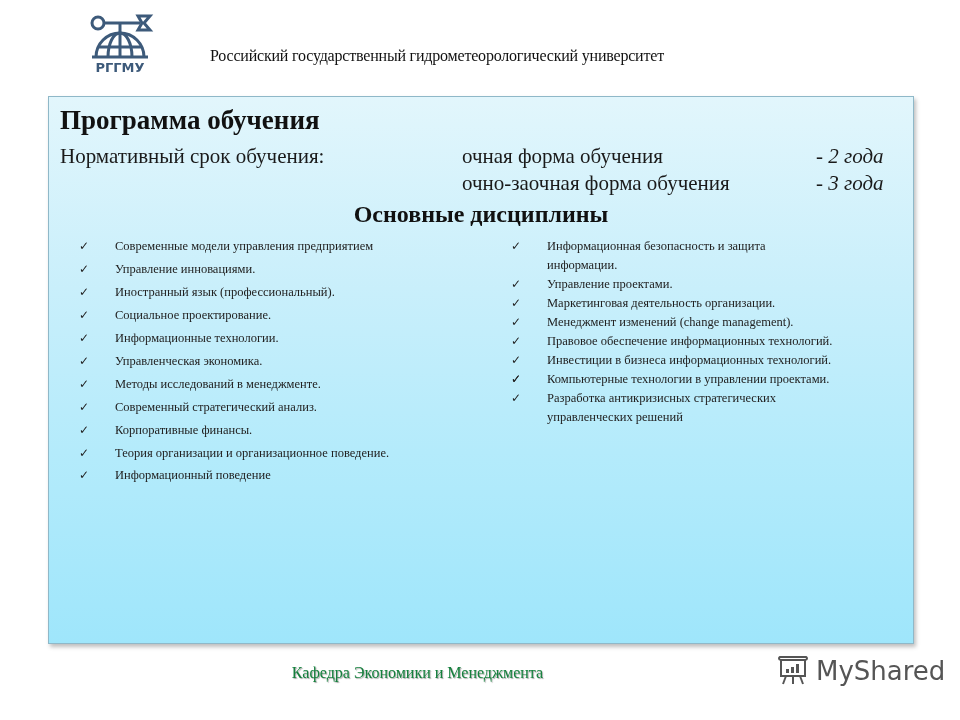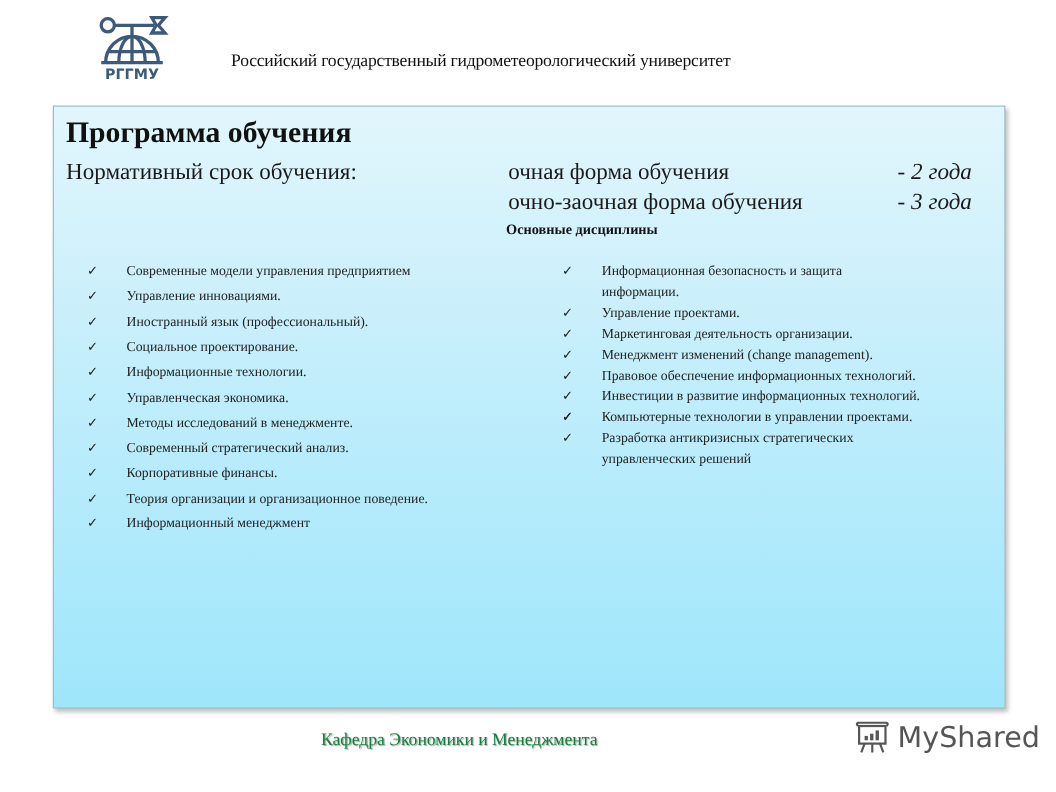--- a/index.html
+++ b/index.html
@@ -22,21 +22,21 @@
   .prog-title {
     position: absolute; left: 11px; top: 8px; font-size: 27px; font-weight: bold; color: #111;
   }
   .norm-label { position: absolute; left: 11px; top: 47px; font-size: 21px; color: #1a1a1a; }
   .form-row { position: absolute; left: 393px; font-size: 21px; color: #1a1a1a; margin-left: 20px; }
   .form-row .dur { position: absolute; left: 354px; white-space: nowrap; font-style: italic; }
   .form-row1 { top: 47px; }
   .form-row2 { top: 74px; }
   .disc-title {
     position: absolute; left: 0; width: 864px; text-align: center; top: 104px;
-    font-size: 13px; font-weight: bold; color: #111; padding-left: 48px;
+    font-size: 24px; font-weight: bold; color: #111;
   }
   .list { position: absolute; margin: 0; padding: 0; list-style: none; }
   .list.left { left: 30px; top: 140px; width: 410px; }
   .list.right { left: 462px; top: 140px; width: 360px; }
   .list li {
     position: relative; padding-left: 36px; font-size: 12.5px; line-height: 19px; color: #222;
   }
   .list.left li { margin-bottom: 4px; }
   .list.left li.wrap { margin-bottom: 3px; }
   .list.right li { margin-bottom: 0px; }
@@ -95,30 +95,30 @@
     <li><span class="check">✓</span><span>Современные модели управления предприятием</span></li>
     <li><span class="check">✓</span><span>Управление инновациями.</span></li>
     <li><span class="check">✓</span><span>Иностранный язык (профессиональный).</span></li>
     <li><span class="check">✓</span><span>Социальное проектирование.</span></li>
     <li><span class="check">✓</span><span>Информационные технологии.</span></li>
     <li><span class="check">✓</span><span>Управленческая экономика.</span></li>
     <li><span class="check">✓</span><span>Методы исследований в менеджменте.</span></li>
     <li><span class="check">✓</span><span>Современный стратегический анализ.</span></li>
     <li><span class="check">✓</span><span>Корпоративные финансы.</span></li>
     <li class="wrap" style="width:300px"><span class="check">✓</span><span>Теория организации и организационное поведение.</span></li>
-    <li><span class="check">✓</span><span>Информационный менеджмент</span></li>
+    <li><span class="check">✓</span><span>Информационный поведение</span></li>
   </ul>
 
   <ul class="list right">
     <li style="width:290px"><span class="check">✓</span><span>Информационная безопасность и защита информации.</span></li>
     <li><span class="check">✓</span><span>Управление проектами.</span></li>
     <li><span class="check">✓</span><span>Маркетинговая деятельность организации.</span></li>
     <li><span class="check">✓</span><span>Менеджмент изменений (change management).</span></li>
     <li style="width:290px"><span class="check">✓</span><span>Правовое обеспечение информационных технологий.</span></li>
-    <li style="width:290px"><span class="check">✓</span><span>Инвестиции в развитие информационных технологий.</span></li>
+    <li style="width:290px"><span class="check">✓</span><span>Инвестиции в бизнеса информационных технологий.</span></li>
     <li><span class="check">✓</span></li>
     <li style="width:290px"><span class="check">✓</span><span>Компьютерные технологии в управлении проектами.</span></li>
     <li style="width:300px"><span class="check">✓</span><span>Разработка антикризисных стратегических управленческих решений</span></li>
   </ul>
 </div>
 
 <div class="footer-dept">Кафедра Экономики и Менеджмента</div>
 
 <div class="watermark">
   <svg width="34" height="30" viewBox="0 0 34 30">

